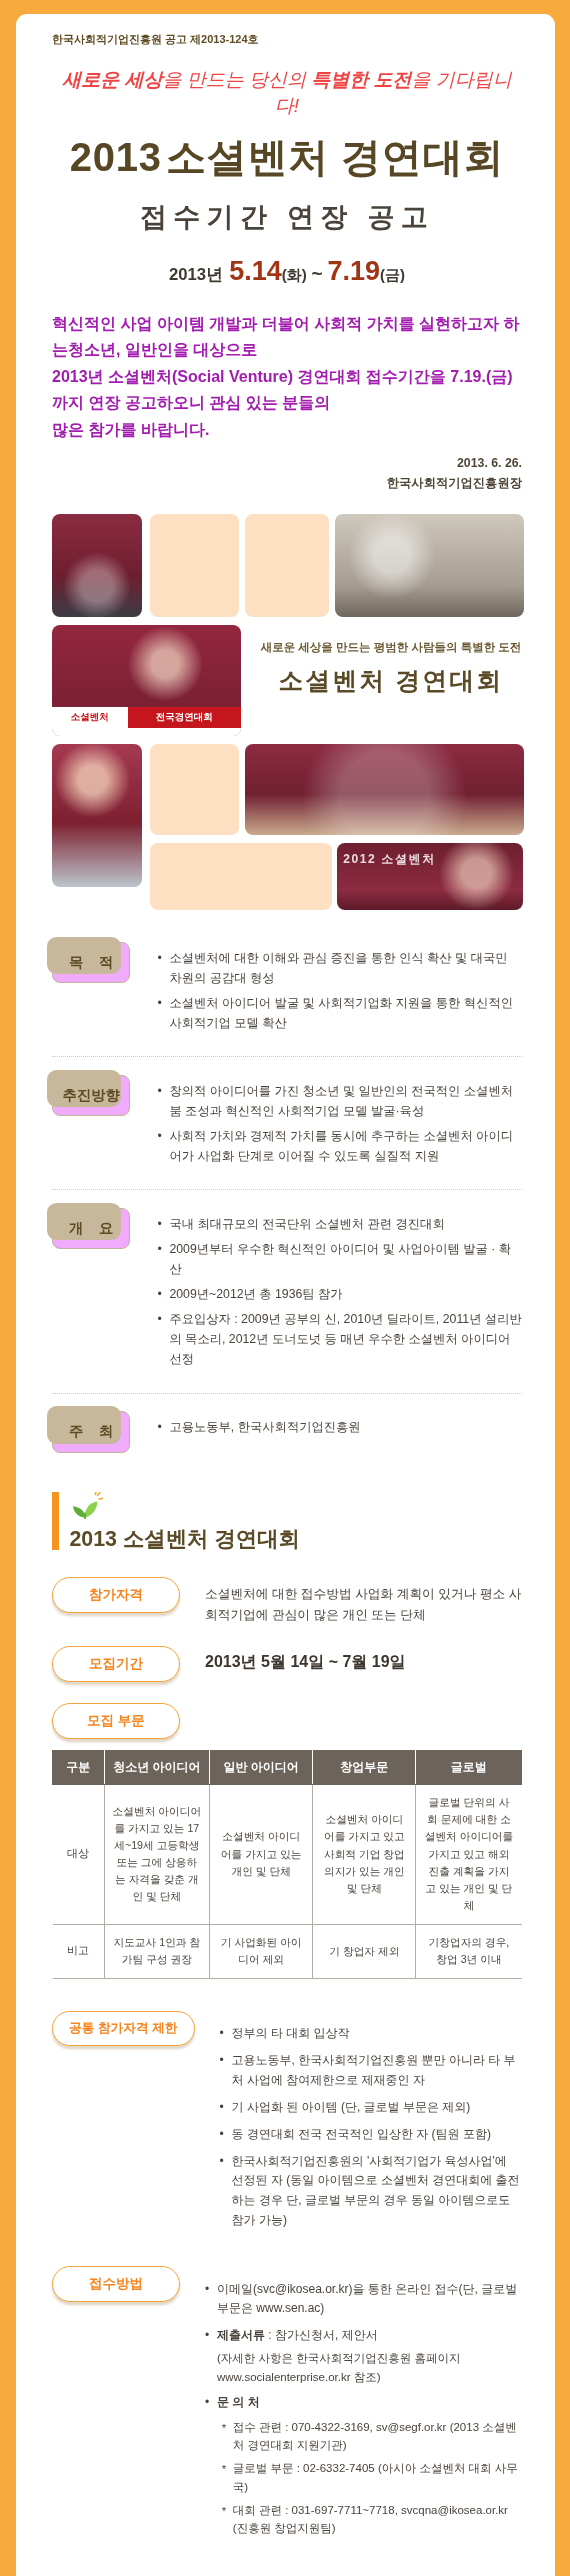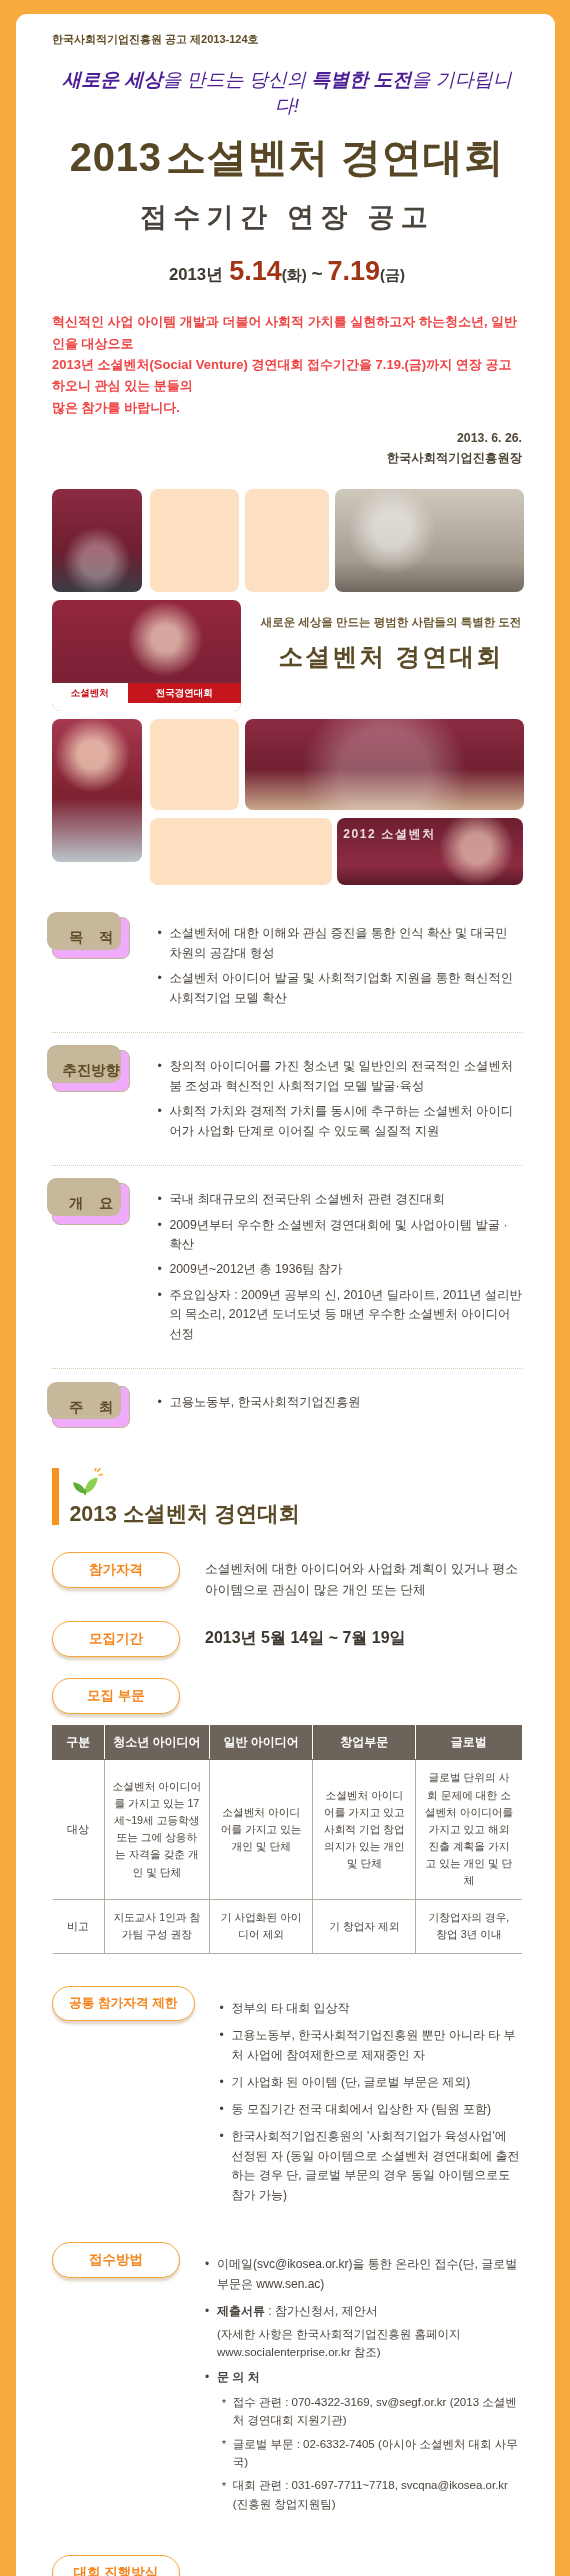--- a/index.html
+++ b/index.html
@@ -16,31 +16,31 @@
   }
   .card{
     background:#ffffff;
     border-radius:11px;
     padding:11px 33px 33px 36px;
     box-sizing:border-box;
   }
 
   
   .gov-no{font-size:11px;font-weight:700;color:#5F4B24;margin:6.3px 0 20.6px;}
-  .tagline{text-align:center;font-size:19px;color:#4c1d95;font-style:italic;margin-bottom:11px;}
+  .tagline{text-align:center;font-size:19px;color:#ef4444;font-style:italic;margin-bottom:11px;}
   .tagline .b{font-weight:800;}
   .main-title{text-align:center;font-size:40px;font-weight:800;color:#584724;letter-spacing:0.8px;margin:3.2px 0 14.3px;}
   .main-title .yr{margin-right:4px;}
   .sub-title{text-align:center;font-size:27px;font-weight:700;color:#4A433B;letter-spacing:6.3px;margin:0 0 20.6px;}
   .date-line{text-align:center;margin-bottom:24px;color:#3E3930;}
   .date-line .pre{font-size:16.7px;font-weight:700;margin-right:6.3px;}
   .date-line .big{font-size:27px;font-weight:800;color:#A03415;}
   .date-line .day{font-size:15px;font-weight:700;}
   .date-line .tilde{font-size:19px;font-weight:700;margin:0 4.8px;}
-  .intro{font-size:13px;font-weight:600;color:#ef4444;line-height:1.65;}
+  .intro{font-size:16px;font-weight:600;color:#a21caf;line-height:1.65;}
   .signature{text-align:right;font-size:12.3px;font-weight:700;color:#4F4537;line-height:1.6;margin-top:11px;}
 
   
   .collage{position:relative;height:396px;margin:20.6px 0 27px;}
   .ph,.bg-block{position:absolute;border-radius:8px;overflow:hidden;}
   .bg-block{background:#FDE0C2;}
   .ph-award{background:
       radial-gradient(circle at 50% 70%, rgba(255,255,255,.35) 0 18%, transparent 40%),
       linear-gradient(180deg,#8C2B42 0%,#6E1E30 60%,#3c3c44 100%);}
   .ph-tables{background:
@@ -198,21 +198,21 @@
         <li>창의적 아이디어를 가진 청소년 및 일반인의 전국적인 소셜벤처 붐 조성과 혁신적인 사회적기업 모델 발굴·육성</li>
         <li>사회적 가치와 경제적 가치를 동시에 추구하는 소셜벤처 아이디어가 사업화 단계로 이어질 수 있도록 실질적 지원</li>
       </ul>
     </div>
     <hr class="dotted-divider">
 
     <div class="info-row">
       <div class="tag">개    요</div>
       <ul class="info-items">
         <li>국내 최대규모의 전국단위 소셜벤처 관련 경진대회</li>
-        <li>2009년부터 우수한 소셜벤처 경연대회에 및 사업아이템 발굴 · 확산</li>
+        <li>2009년부터 우수한 혁신적인 아이디어 및 사업아이템 발굴 · 확산</li>
         <li>2009년~2012년 총 1936팀 참가</li>
         <li>주요입상자 : 2009년 공부의 신, 2010년 딜라이트, 2011년 설리반의 목소리, 2012년 도너도넛 등 매년 우수한 소셜벤처 아이디어 선정</li>
       </ul>
     </div>
     <hr class="dotted-divider">
 
     <div class="info-row">
       <div class="tag">주    최</div>
       <ul class="info-items">
         <li>고용노동부, 한국사회적기업진흥원</li>
@@ -224,21 +224,21 @@
         <path d="M20 32 C20 24 14 19 5 18 C6 27 13 32 20 32 Z" fill="#5FAE3A"></path>
         <path d="M20 32 C20 20 26 13 36 12 C35 23 28 31 20 32 Z" fill="#8FD14F"></path>
         <rect x="19" y="26" width="2.5" height="8" fill="#5FAE3A"></rect>
         <path d="M36 4 L39 1 M38 9 L42 8 M33 3 L34 0" stroke="#F5A71F" stroke-width="2" stroke-linecap="round" fill="none"></path>
       </svg>
       <h3>2013 소셜벤처 경연대회</h3>
     </div>
 
     <div class="pill-row">
       <span class="pill">참가자격</span>
-      <div class="pill-content elig-text">소셜벤처에 대한 아이디어와 사업화 계획이 있거나 평소 아이템으로 관심이 많은 개인 또는 단체</div>
+      <div class="pill-content elig-text">소셜벤처에 대한 접수방법 사업화 계획이 있거나 평소 사회적기업에 관심이 많은 개인 또는 단체</div>
     </div>
 
     <div class="pill-row">
       <span class="pill">모집기간</span>
       <div class="pill-content period-text">2013년 5월 14일 ~ 7월 19일</div>
     </div>
 
     <div class="pill-row" style="margin-bottom:8px;">
       <span class="pill">모집 부문</span>
     </div>
@@ -278,21 +278,21 @@
       </tbody>
     </table>
 
     <div class="pill-row" style="margin-top:32px;">
       <span class="pill" style="font-size:12.7px;">공통 참가자격 제한</span>
       <div class="pill-content">
         <ul class="plain-list">
           <li>정부의 타 대회 입상작</li>
           <li>고용노동부, 한국사회적기업진흥원 뿐만 아니라 타 부처 사업에 참여제한으로 제재중인 자</li>
           <li>기 사업화 된 아이템 (단, 글로벌 부문은 제외)</li>
-          <li>동 모집기간 전국 대회에서 입상한 자 (팀원 포함)</li>
+          <li>동 경연대회 전국 전국적인 입상한 자 (팀원 포함)</li>
           <li>한국사회적기업진흥원의 '사회적기업가 육성사업'에 선정된 자 (동일 아이템으로 소셜벤처 경연대회에 출전하는 경우 단, 글로벌 부문의 경우 동일 아이템으로도 참가 가능)</li>
         </ul>
       </div>
     </div>
 
     <div class="pill-row" style="margin-top:28.5px;">
       <span class="pill">접수방법</span>
       <div class="pill-content">
         <ul class="plain-list">
           <li>이메일(svc@ikosea.or.kr)을 통한 온라인 접수(단, 글로벌 부문은 www.sen.ac)</li>

